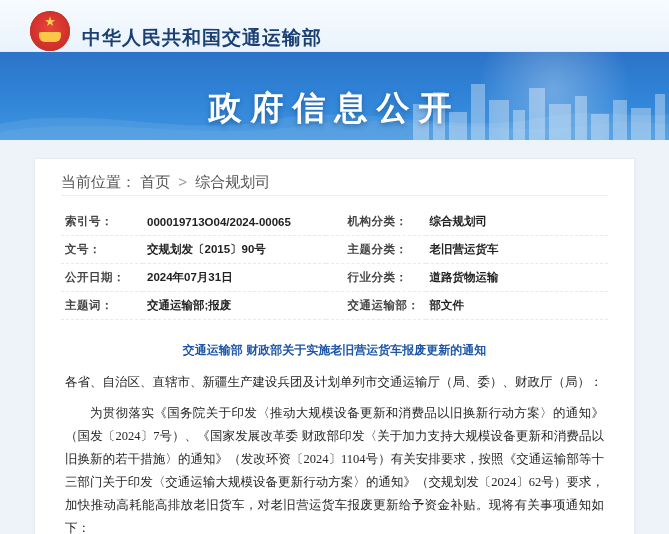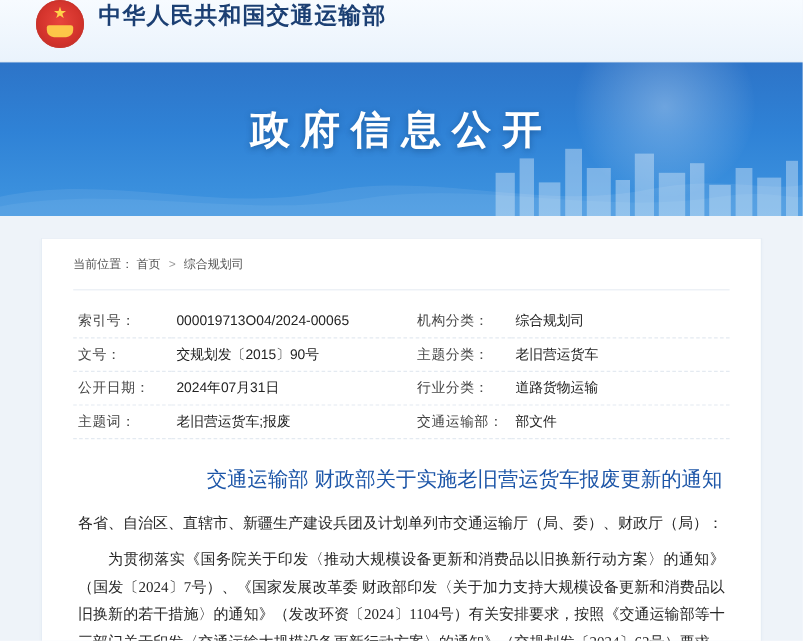--- a/index.html
+++ b/index.html
@@ -14,21 +14,21 @@
     font-family: "Liberation Sans", sans-serif;
     color: #333;
   }
 
   
   .site-header {
     position: relative;
     height: 52px;
     background: linear-gradient(180deg, #f7fbff 0%, #eaf3fc 100%);
     display: flex;
-    align-items: flex-start;
+    align-items: flex-end;
     padding-left: 30px;
     box-sizing: border-box;
     border-bottom: 1px solid #e2ecf6;
   }
   .emblem {
     width: 40px;
     height: 40px;
     border-radius: 50%;
     background: radial-gradient(circle at 50% 45%, #e8453c 0%, #d2322b 60%, #b52a24 100%);
     position: relative;
@@ -59,21 +59,21 @@
   .site-title {
     font-size: 19px;
     font-weight: bold;
     letter-spacing: 1px;
     color: #1b3f73;
   }
 
   
   .banner {
     position: relative;
-    height: 128px;
+    height: 88px;
     background: linear-gradient(180deg, #2d74c8 0%, #2f82d6 45%, #3f95e0 100%);
     overflow: hidden;
   }
   .banner .glow {
     position: absolute;
     right: 40px;
     top: -38px;
     width: 150px;
     height: 150px;
     border-radius: 50%;
@@ -115,23 +115,23 @@
   }
   .content-card {
     background: #ffffff;
     border: 1px solid #e6edf5;
     box-shadow: 0 1px 3px rgba(40,80,130,.06);
     padding: 14px 26px 18px 26px;
     box-sizing: border-box;
     min-height: 330px;
   }
   .breadcrumb {
-    font-size: 10px;
+    font-size: 15px;
     color: #555;
-    padding-bottom: 14px;
+    padding-bottom: 3px;
     border-bottom: 1px solid #e9eef4;
   }
   .breadcrumb a {
     color: #555;
     text-decoration: none;
   }
   .breadcrumb .sep {
     margin: 0 4px;
     color: #999;
   }
@@ -145,20 +145,21 @@
     color: #333;
     table-layout: fixed;
   }
   .meta-table td {
     padding: 6px 4px;
     border-bottom: 1px dashed #e4eaf1;
     vertical-align: middle;
     white-space: nowrap;
     overflow: hidden;
     text-overflow: ellipsis;
+    font-weight: bold;
   }
   .meta-table td.label {
     width: 74px;
     color: #444;
     letter-spacing: .5px;
   }
   .meta-table td.value {
     color: #222;
   }
   .meta-table td.label2 {
@@ -166,24 +167,24 @@
     padding-left: 22px;
     color: #444;
     letter-spacing: .5px;
   }
   .meta-table tr:last-child td {
     border-bottom: 1px dashed #e4eaf1;
   }
 
   
   .doc-title {
-    text-align: right;
+    text-align: center;
     color: #1d56a8;
-    font-size: 17px;
-    font-weight: normal;
+    font-size: 12px;
+    font-weight: bold;
     margin: 22px 6px 12px 6px;
     line-height: 1.45;
   }
 
   
   .fontbar {
     text-align: right;
     font-size: 11.5px;
     color: #444;
     padding-right: 2px;
@@ -270,21 +271,21 @@
           <td class="value">老旧营运货车</td>
         </tr>
         <tr>
           <td class="label">公开日期：</td>
           <td class="value">2024年07月31日</td>
           <td class="label2">行业分类：</td>
           <td class="value">道路货物运输</td>
         </tr>
         <tr>
           <td class="label">主题词：</td>
-          <td class="value">老旧营运货车;报废</td>
+          <td class="value">交通运输部;报废</td>
           <td class="label2">交通运输部：</td>
           <td class="value">部文件</td>
         </tr>
       </tbody>
     </table>
 
     <div class="doc-title">交通运输部 财政部关于实施老旧营运货车报废更新的通知</div>
 
 
     <div class="article">

